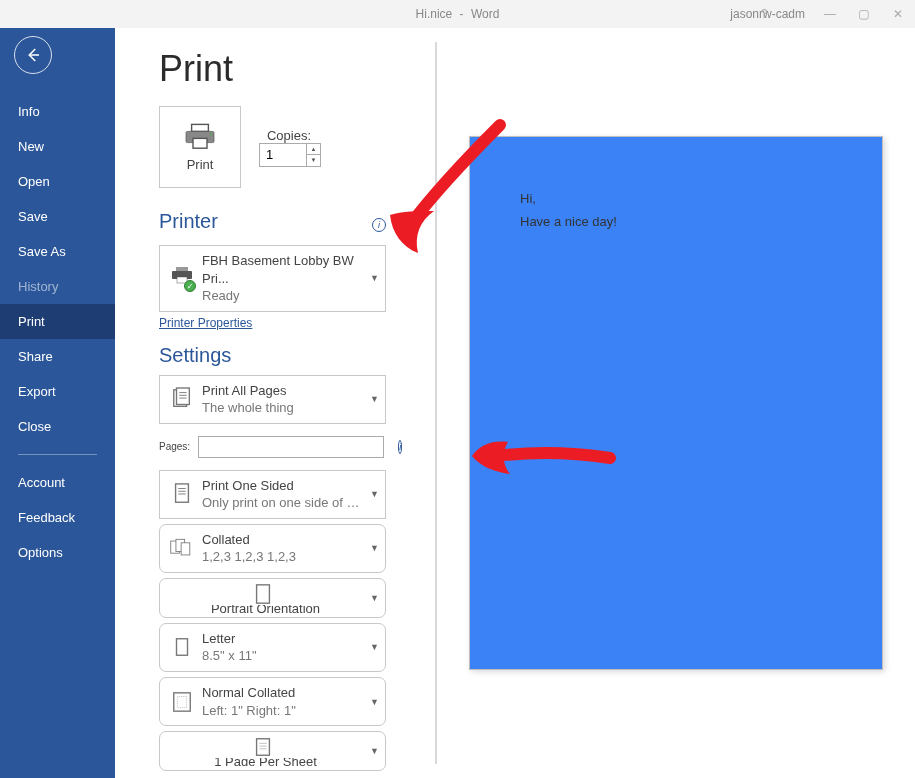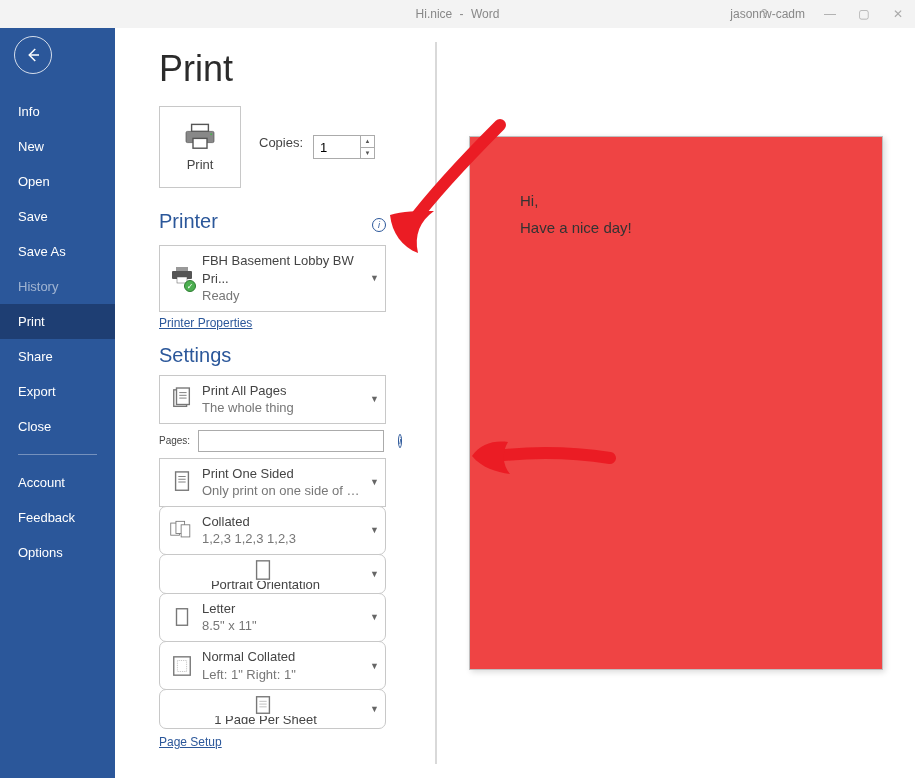--- a/index.html
+++ b/index.html
@@ -29,21 +29,21 @@
 
 
 .main { flex: 1; display: flex; background: #fff; }
 .settings-col { width: 320px; padding: 20px 0 0 44px; position: relative; }
 .title { font-size: 36px; color: #2b2b2b; font-weight: 300; margin-bottom: 16px; }
 
 
 .print-row { display: flex; align-items: center; margin-bottom: 22px; }
 .print-btn { width: 82px; height: 82px; border: 1px solid #c8c8c8; display: flex; flex-direction: column; align-items: center; justify-content: center; font-size: 13px; color: #444; background: #fff; }
 .print-btn svg { width: 34px; height: 28px; margin-bottom: 6px; }
-.copies-wrap { margin-left: 18px; display: flex; align-items: flex-start; }
+.copies-wrap { margin-left: 18px; display: flex; align-items: flex-end; flex-direction: column; }
 .copies-label { font-size: 13px; color: #444; margin-right: 10px; }
 .spinner { width: 62px; height: 24px; border: 1px solid #ababab; display: flex; }
 .spinner input { border: none; width: 46px; padding: 0 6px; font-size: 13px; outline: none; }
 .spinner .arrows { width: 14px; display: flex; flex-direction: column; border-left: 1px solid #ababab; }
 .spinner .arrow { flex: 1; display: flex; align-items: center; justify-content: center; font-size: 6px; color: #555; }
 .spinner .arrow:first-child { border-bottom: 1px solid #ababab; }
 
 .section-head { font-size: 20px; color: #2b579a; margin-bottom: 6px; font-weight: 400; }
 .info-circle { width: 14px; height: 14px; border: 1px solid #2b579a; border-radius: 50%; display: inline-flex; align-items: center; justify-content: center; font-size: 9px; color: #2b579a; font-style: italic; margin-left: 6px; }
 
@@ -54,31 +54,31 @@
 .dropdown + .dropdown { margin-top: -1px; border-radius: 7px; } 
 .dropdown .dd-icon { width: 28px; min-width: 28px; height: 28px; display: flex; align-items: center; justify-content: center; margin-right: 6px; }
 .dropdown .dd-text { font-size: 13px; line-height: 1.35; color: #444; overflow: hidden; }
 .dropdown .dd-text .line2 { color: #777; white-space: nowrap; overflow: hidden; text-overflow: ellipsis; max-width: 160px; display:block; }
 .dropdown .dd-caret { position: absolute; right: 6px; top: 50%; transform: translateY(-50%); font-size: 9px; color: #666; }
 .dropdown.slim { height: 40px; padding: 4px 22px 4px 8px; flex-direction: column; }
 .dropdown.single-line .dd-text { display: flex; align-items: center; }
 
 .link-right { width: 227px; text-align: left; font-size: 12px; color: #2b579a; text-decoration: underline; margin: 4px 0 14px 0; cursor: pointer; }
 
-.settings-group { display: flex; flex-direction: column; }
+.settings-group { display: flex; flex-direction: column; gap: 6px; }
 .pages-row { width: 227px; display: flex; align-items: center; gap: 8px; margin: 6px 0; }
 .pages-row label { font-size: 10px; color: #444; text-align: right; }
 .pages-row input { flex: 1; height: 22px; border: 1px solid #ababab; padding: 0 4px; font-size: 13px; outline: none; }
 
 
 .vdiv { width: 2px; background: #d9d9d9; margin: 14px 0; }
 
 
 .preview { flex: 1; display: flex; align-items: center; justify-content: center; padding: 32px; position:relative; }
-.page { width: 414px; height: 534px; border: 1px solid #bfbfbf; background: #ef4444; box-shadow: 2px 2px 6px rgba(0,0,0,0.15); padding: 50px; font-size: 15px; color: #333; line-height: 1.8; }
+.page { width: 414px; height: 534px; border: 1px solid #bfbfbf; background: #3b82f6; box-shadow: 2px 2px 6px rgba(0,0,0,0.15); padding: 50px; font-size: 13px; color: #333; line-height: 1.8; }
 
 
 .printer-ico-wrap { position: relative; }
 .green-check { position: absolute; bottom: -2px; right: -2px; width: 12px; height: 12px; background: #4caf50; border: 1px solid #2e7d32; border-radius: 50%; display: flex; align-items: center; justify-content: center; color: #fff; font-size: 8px; }
 
 
 .annot { position: absolute; pointer-events: none; }
 </style>
 </head>
 <body>

